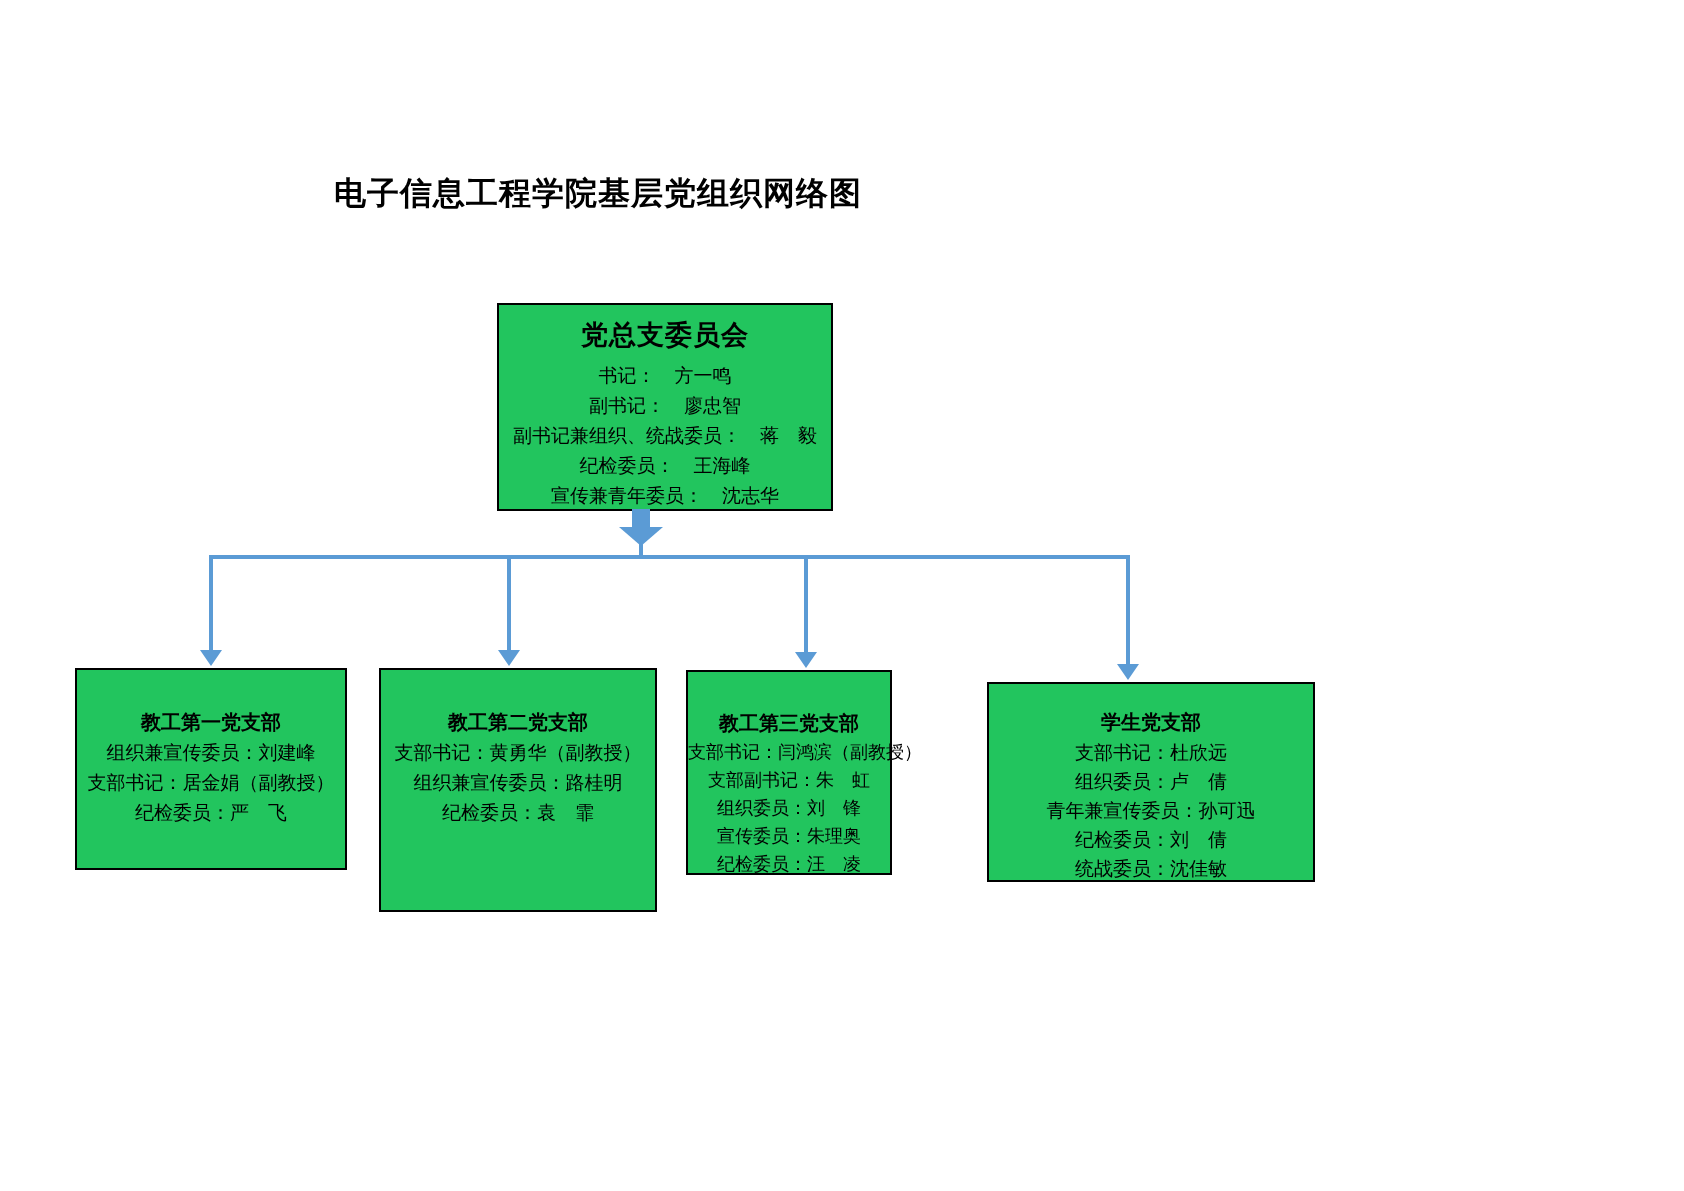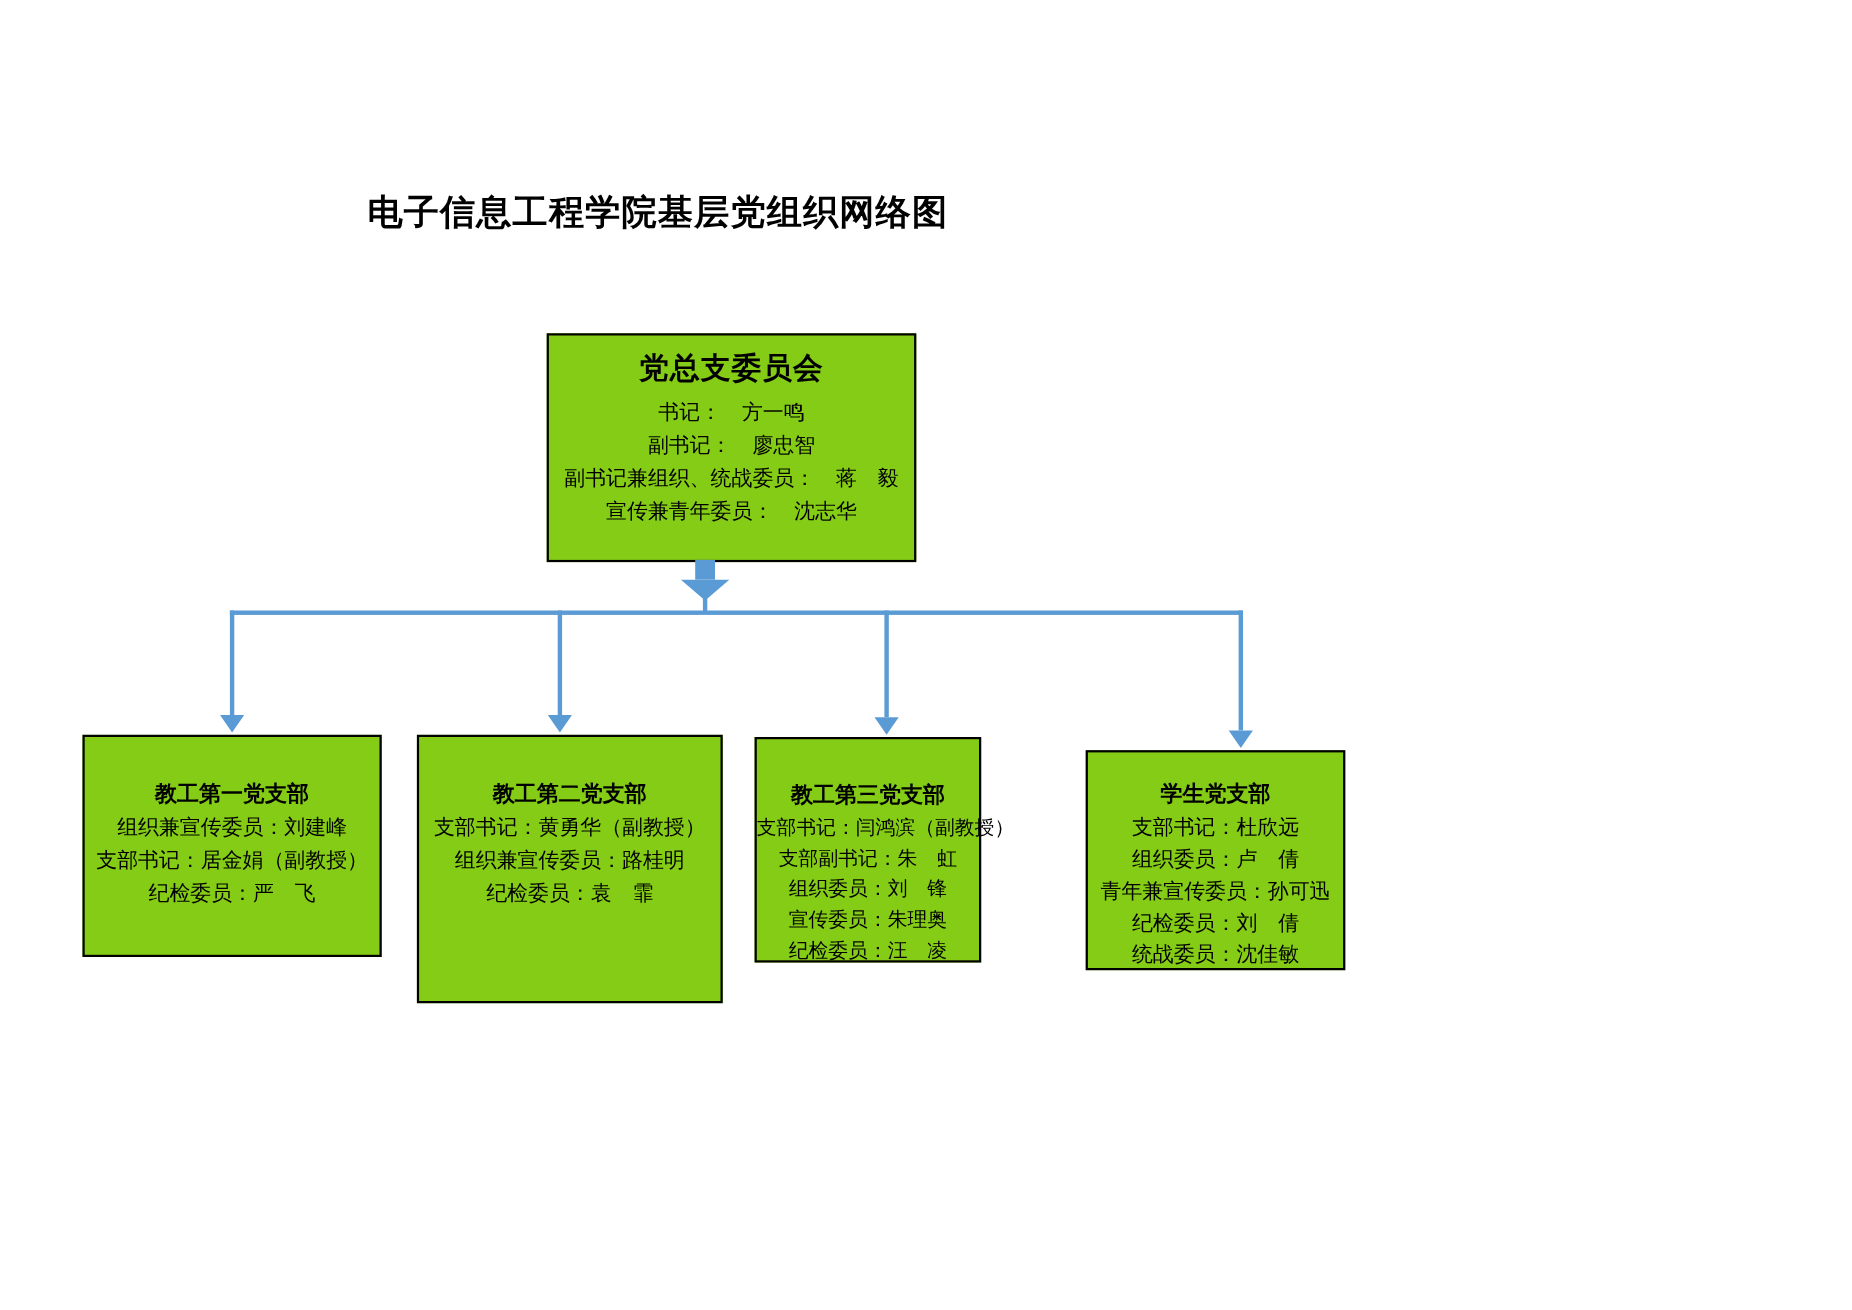--- a/index.html
+++ b/index.html
@@ -6,38 +6,38 @@
   .page {
     position:relative; width:1684px; height:1191px; background:#ffffff;
     font-family:"Liberation Sans","DejaVu Sans",sans-serif; color:#000;
     overflow:hidden;
   }
   .main-title {
     position:absolute; left:334px; top:172px;
     font-size:32px; font-weight:bold; letter-spacing:1px; white-space:pre;
   }
   .org-box {
-    position:absolute; box-sizing:border-box; background:#84cc16;
+    position:absolute; box-sizing:border-box; background:#22c55e;
     border:2px solid #000; text-align:center;
   }
   
   .committee-box { left:497px; top:303px; width:336px; height:208px; }
   .committee-title { font-size:27px; font-weight:bold; margin-top:12px; margin-bottom:8px; letter-spacing:1px; }
   .committee-members .member-line { font-size:19px; line-height:30px; white-space:pre; }
 
   
   .branch-box { padding-top:36px; }
   .branch-title { font-size:20px; font-weight:bold; line-height:32px; white-space:pre; }
   .branch-box .member-line { font-size:19px; line-height:30px; white-space:pre; }
   .b1 { left:75px;  top:668px; width:272px; height:202px; }
   .b2 { left:379px; top:668px; width:278px; height:244px; }
   .b3 { left:686px; top:670px; width:206px; height:205px; }
   .b3 .member-line { font-size:18px; line-height:28px; }
   .b3 .branch-title { line-height:30px; }
-  .b4 { left:987px; top:682px; width:236px; height:200px; padding-top:22px; }
+  .b4 { left:987px; top:682px; width:328px; height:200px; padding-top:22px; }
   .b4 .member-line { line-height:29px; }
 
   
   .conn { position:absolute; background:var(--accent,#5b9bd5); }
   .block-arrow-stem { left:632px; top:509px; width:18px; height:18px; }
   .block-arrow-head {
     position:absolute; left:619px; top:527px; width:0; height:0;
     border-left:22px solid transparent; border-right:22px solid transparent;
     border-top:19px solid var(--accent,#5b9bd5);
   }
@@ -63,20 +63,21 @@
 <div class="page">
 
   <div class="main-title">电子信息工程学院基层党组织网络图</div>
 
   <div class="org-box committee-box">
     <div class="committee-title">党总支委员会</div>
     <div class="committee-members">
       <div class="member-line">书记：　方一鸣</div>
       <div class="member-line">副书记：　廖忠智</div>
       <div class="member-line">副书记兼组织、统战委员：　蒋　毅</div>
+      <div class="member-line">纪检委员：　王海峰</div>
       <div class="member-line">宣传兼青年委员：　沈志华</div>
     </div>
   </div>
 
   <div class="conn block-arrow-stem"></div>
   <div class="block-arrow-head"></div>
   <div class="conn stub"></div>
   <div class="conn hline"></div>
   <div class="conn v1"></div>
   <div class="conn v2"></div>

